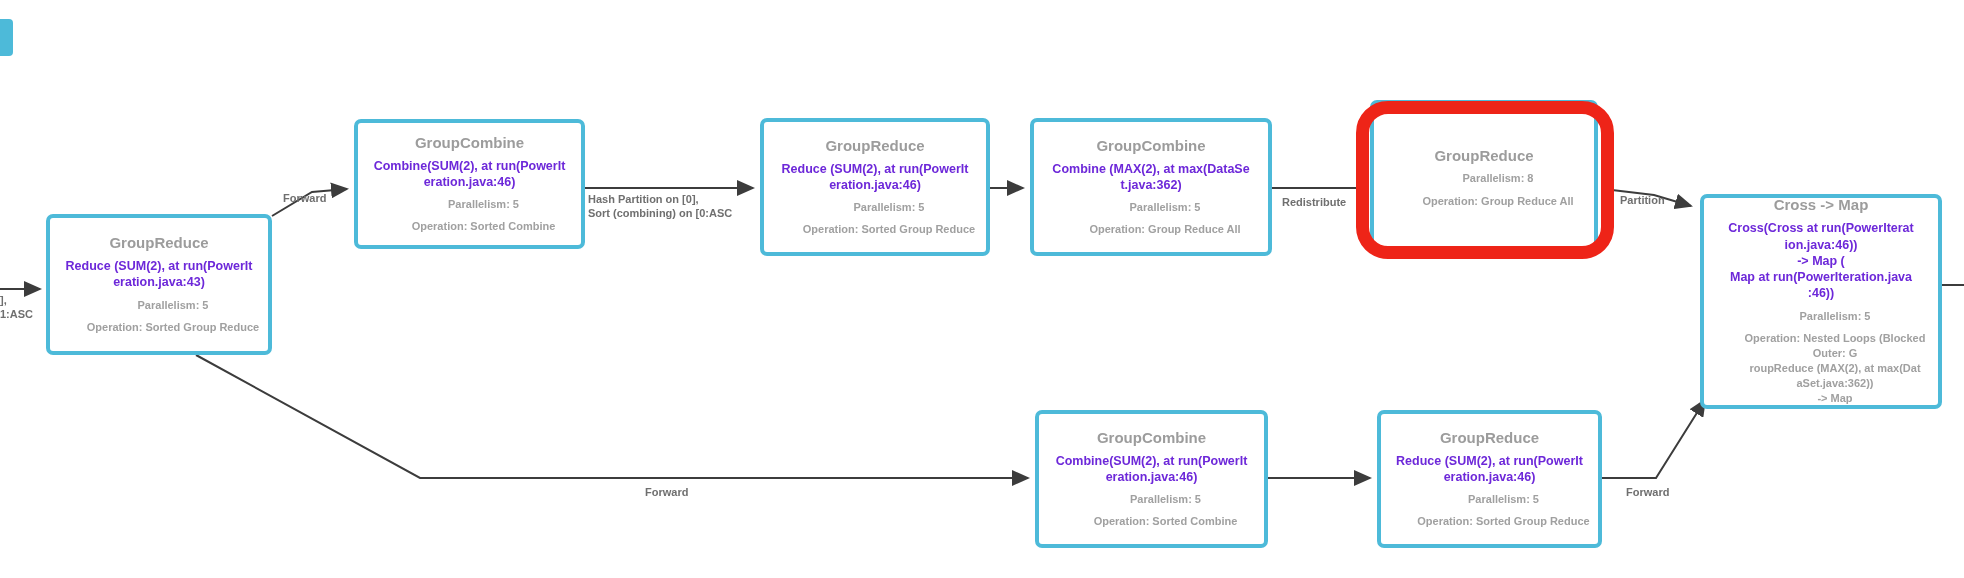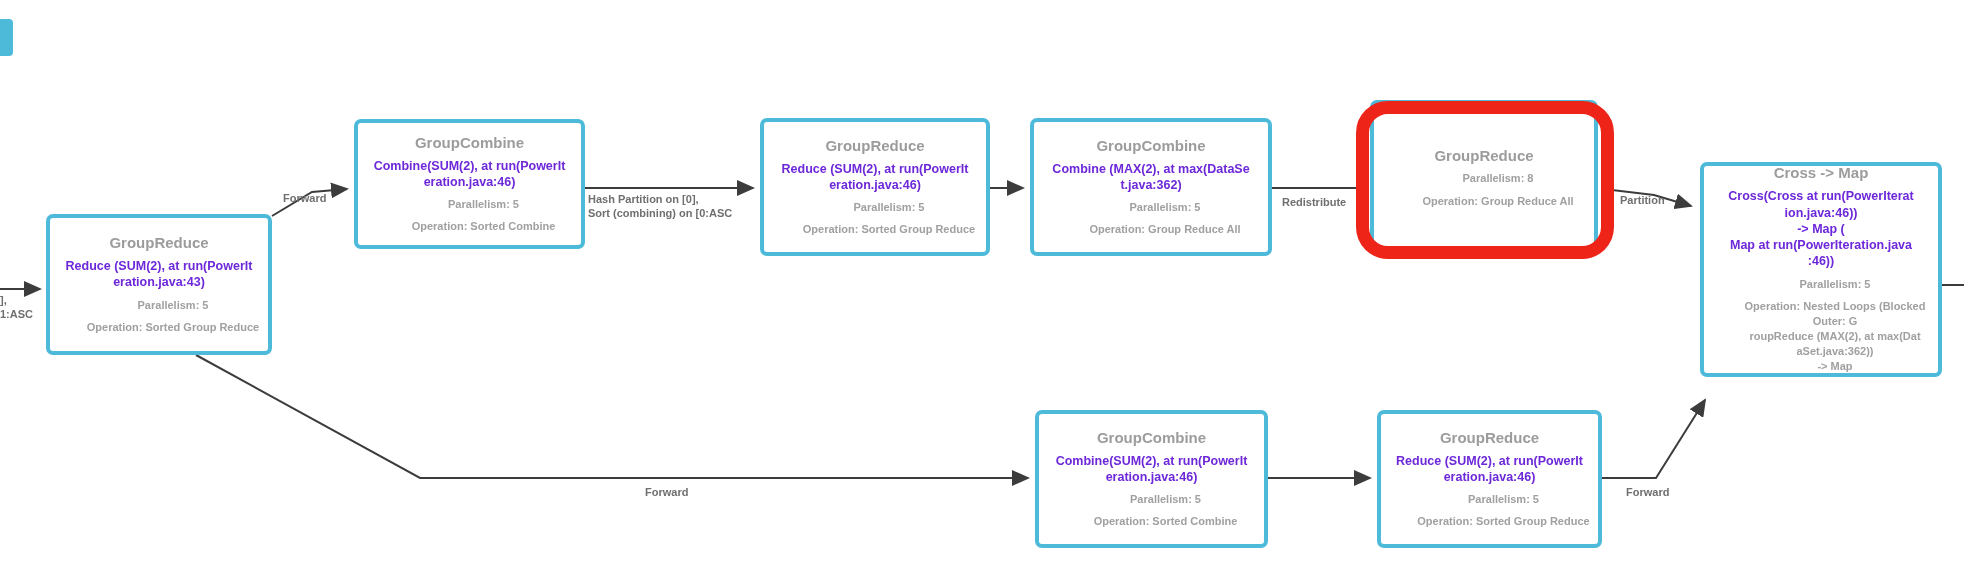--- a/index.html
+++ b/index.html
@@ -89,21 +89,21 @@
     <div class="node-meta">Operation: Group Reduce All</div>
   </div>
 
   <div class="node" style="left:1370px;top:100px;width:228px;height:156px">
     <div class="node-title">GroupReduce</div>
     <div class="node-meta">Parallelism: 8</div>
     <div class="node-meta">Operation: Group Reduce All</div>
   </div>
   <div class="highlight-ring"></div>
 
-  <div class="node" style="left:1700px;top:162px;width:242px;height:215px">
+  <div class="node" style="left:1700px;top:194px;width:242px;height:215px">
     <div class="node-title">Cross -&gt; Map</div>
     <div class="node-desc">Cross(Cross at run(PowerIterat
 ion.java:46))
 -&gt; Map (
 Map at run(PowerIteration.java
 :46))</div>
     <div class="node-meta">Parallelism: 5</div>
     <div class="node-meta">Operation: Nested Loops (Blocked Outer: G
 roupReduce (MAX(2), at max(Dat
 aSet.java:362))

